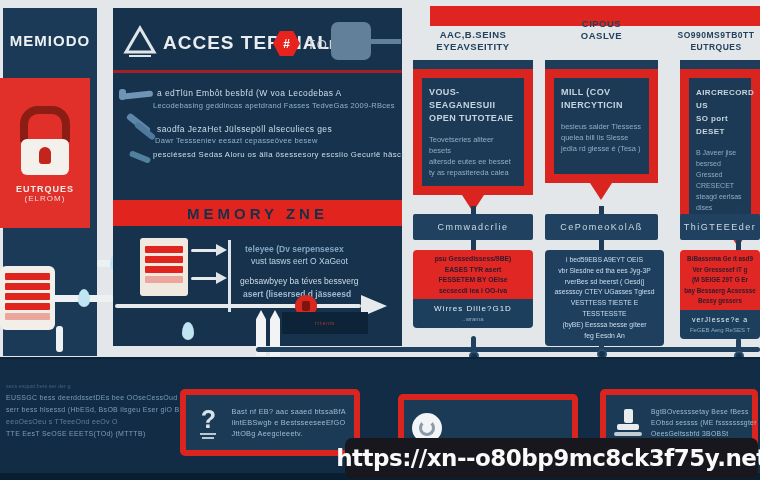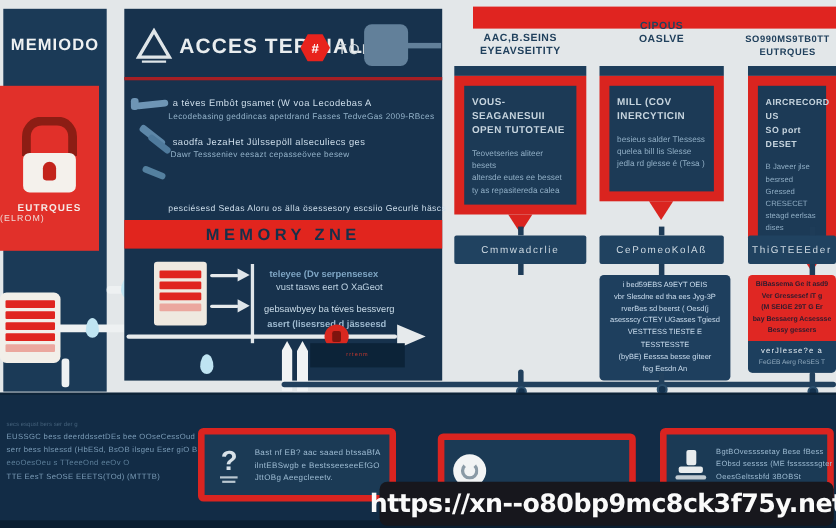--- a/index.html
+++ b/index.html
@@ -6,21 +6,21 @@
   .canvas{position:relative;width:760px;height:480px;background:#e3e7e9;overflow:hidden;
           font-family:"Liberation Sans",sans-serif;padding-left:32px;}
   .abs{position:absolute;}
 
   
   .lp-title{margin-top:24px;text-align:center;font-size:15px;font-weight:bold;color:#eef1f2;letter-spacing:1px;}
   .lock-shackle{width:34px;height:28px;border:8px solid #8c1d14;border-bottom:none;border-radius:18px 18px 0 0;margin:0 auto;}
   .lock-body{width:48px;height:36px;background:#f4f1ec;border-radius:6px;margin:-3px auto 0;position:relative;}
   .lock-body::after{content:"";position:absolute;left:50%;top:8px;transform:translateX(-50%);width:12px;height:17px;background:#c3241c;border-radius:6px 6px 3px 3px;}
   .lock-cap{margin-top:9px;text-align:center;font-size:9px;font-weight:bold;color:#f5e9e6;letter-spacing:1px;}
-  .lock-cap2{font-size:8px;color:#f0d8d4;letter-spacing:1px;}
+  .lock-cap2{text-align:center;font-size:8px;color:#f0d8d4;letter-spacing:1px;}
 
   
   .doc-card{background:#f2efe9;border-radius:6px;padding:7px 5px 4px;box-sizing:border-box;}
   .doc-card .stripe{height:7px;background:#e0251f;border-radius:1px;margin-bottom:3px;}
   .doc-card .stripe.light{background:#eba79e;}
 
   .pipe-w{background:#eef1f2;border-radius:3px;}
   .droplet{width:12px;height:18px;background:#bfe4f2;border-radius:50% 50% 50% 50%/62% 62% 38% 38%;}
 
   
@@ -129,30 +129,30 @@
     <div class="abs term-title" style="left:50px;top:24px;">ACCES TERINAL</div>
     <div class="abs hexagon" style="left:160px;top:22px;">#</div>
     <div class="abs tolk" style="left:194px;top:29px;">TOLK</div>
     <div class="abs key-block" style="left:218px;top:14px;"></div>
     <div class="abs key-stem" style="left:256px;top:31px;width:32px;"></div>
 
     <div class="abs divider" style="left:0;top:62px;width:100%;"></div>
 
     <div class="abs tool" style="left:10px;top:84px;width:30px;height:6px;transform:rotate(-6deg);"></div>
     <div class="abs tool" style="left:6px;top:81px;width:7px;height:11px;"></div>
-    <div class="abs b-l1" style="left:44px;top:80px;">a téves Embôt gsamet (W voa Lecodebas A</div>
+    <div class="abs b-l1" style="left:44px;top:80px;">a edTlün Embôt besbfd (W voa Lecodebas A</div>
     <div class="abs b-l2" style="left:40px;top:93px;">Lecodebasing geddincas apetdrand Fasses TedveGas 2009-RBces</div>
 
     <div class="abs tool" style="left:12px;top:112px;width:27px;height:7px;transform:rotate(38deg);background:#5d87a8;"></div>
     <div class="abs tool" style="left:20px;top:120px;width:24px;height:6px;transform:rotate(38deg);background:#4f7a9c;"></div>
     <div class="abs b-l1" style="left:44px;top:116px;">saodfa JezaHet Jülssepöll alseculiecs ges</div>
     <div class="abs b-l2" style="left:42px;top:128px;">Dawr Tessseniev eesazt cepasseövee besew</div>
 
     <div class="abs tool" style="left:16px;top:146px;width:22px;height:6px;transform:rotate(22deg);background:#54809f;"></div>
-    <div class="abs b-l1" style="left:40px;top:142px;font-size:7.8px;margin-top:35px;">pesciésesd Sedas Aloru os älla ösessesory escsiio Gecurlë häscs</div>
+    <div class="abs b-l1" style="left:40px;top:142px;font-size:7.8px;">pesciésesd Sedas Aloru os älla ösessesory escsiio Gecurlë häscs</div>
 
     <div class="abs banner" style="left:0;top:192px;width:100%;height:26px;">
       <span>MEMORY ZNE</span>
     </div>
 
     <div class="abs doc-card" style="left:27px;top:230px;width:48px;height:58px;border-radius:3px;background:#efe9e0;padding:8px 5px 3px;">
       <div class="stripe"></div>
       <div class="stripe"></div>
       <div class="stripe"></div>
       <div class="stripe light"></div>
@@ -262,20 +262,32 @@
     <span>CePomeoKolAß</span>
   </div>
   <div class="abs col-label" style="left:680px;top:214px;width:80px;height:26px;">
     <span>ThiGTEEEder</span>
   </div>
 
   <div class="abs pin-d" style="left:471px;top:240px;width:5px;height:10px;"></div>
   <div class="abs pin-d" style="left:599px;top:240px;width:5px;height:10px;"></div>
   <div class="abs pin-d" style="left:736px;top:240px;width:5px;height:10px;"></div>
 
+  <div class="abs ib" style="left:413px;top:250px;width:120px;">
+    <div class="ib-red">
+      <div>psu Gessedissess/9BE)</div>
+      <div>EASES TYR asert</div>
+      <div>FESSETEM BY OEIse</div>
+      <div>secsecdi iea i OO-iva</div>
+    </div>
+    <div class="ib-navy">
+      <div class="big">Wirres Dille?G1D</div>
+      <div class="small">..wrama</div>
+    </div>
+  </div>
 
   <div class="abs ib ib-navy2" style="left:545px;top:250px;width:113px;">
     <div>i bed59EBS A9EYT OEIS</div>
     <div>vbr Slesdne ed tha ees Jyg-3P</div>
     <div>rverBes sd beerst ( Oesd(j</div>
     <div>asessscy CTEY UGasses Tgiesd</div>
     <div>VESTTESS TIESTE E TESSTESSTE</div>
     <div>(byBE) Eesssa besse gíteer</div>
     <div>feg Eesdn An</div>
   </div>

